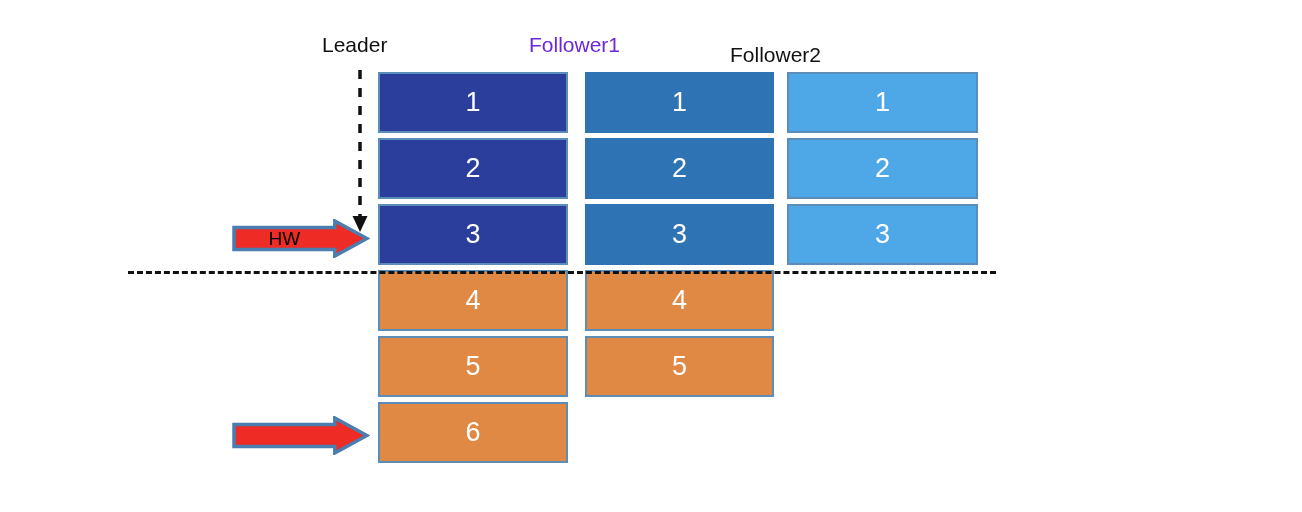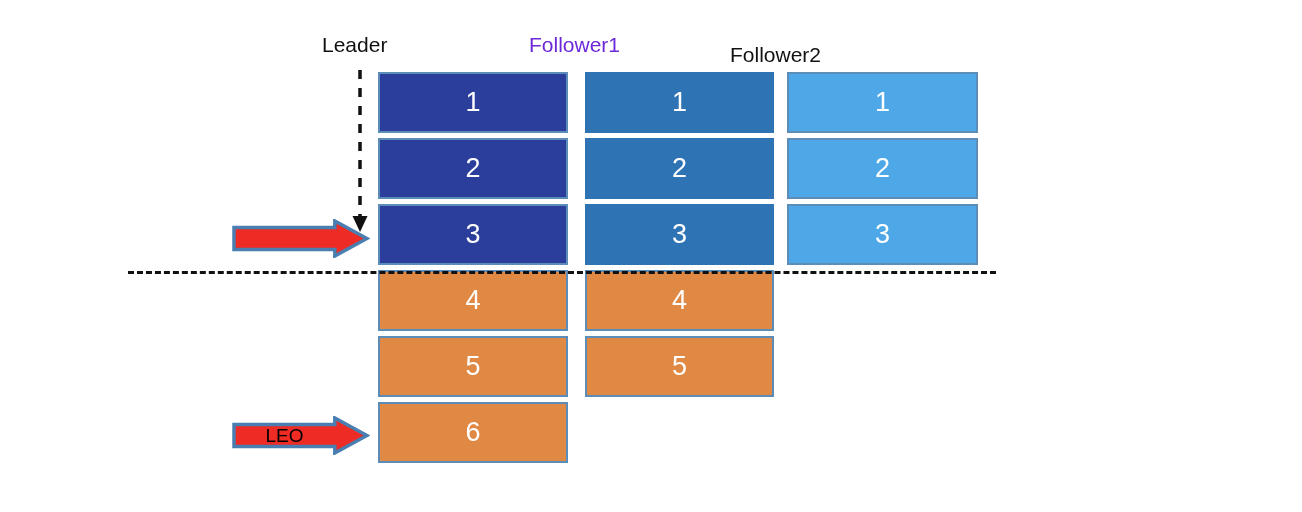--- a/index.html
+++ b/index.html
@@ -110,19 +110,19 @@
   <div class="h-divider" id="divider" style="left: 128px; top: 271px; width: 868px; border-top-color: rgb(17, 17, 17);"></div>
 
   <div class="v-arrow" id="v-arrow" style="left: 348px; top: 70px; width: 24px; height: 162px;"><svg width="24" height="162" viewBox="0 0 24 162" xmlns="http://www.w3.org/2000/svg">
         <line x1="12" y1="0" x2="12" y2="148" stroke="#111111" stroke-width="3.5" stroke-dasharray="9,9"></line>
         <polygon points="12,162 4.5,146 19.5,146" fill="#111111"></polygon>
       </svg></div>
 
   <div id="arrows">
       <div class="red-arrow" style="left: 232px; top: 219px; width: 138px; height: 39px;"><svg width="138" height="39" viewBox="0 0 138 39" xmlns="http://www.w3.org/2000/svg">
           <polygon points="2,8.385 102.81,8.385 102.81,2 135,19.5 102.81,37 102.81,30.615000000000002 2,30.615000000000002" fill="#EE2B24" stroke="#4A7EB0" stroke-width="3.5" stroke-linejoin="miter"></polygon>
-        </svg></div>
+        </svg><div class="arrow-label" style="color: rgb(0, 0, 0);">HW</div></div>
       <div class="red-arrow" style="left: 232px; top: 416px; width: 138px; height: 39px;"><svg width="138" height="39" viewBox="0 0 138 39" xmlns="http://www.w3.org/2000/svg">
           <polygon points="2,8.385 102.81,8.385 102.81,2 135,19.5 102.81,37 102.81,30.615000000000002 2,30.615000000000002" fill="#EE2B24" stroke="#4A7EB0" stroke-width="3.5" stroke-linejoin="miter"></polygon>
-        </svg><div class="arrow-label" style="color: rgb(0, 0, 0);">LEO</div></div>
+        </svg></div>
     </div>
 
 </div>
 
 </body></html>

